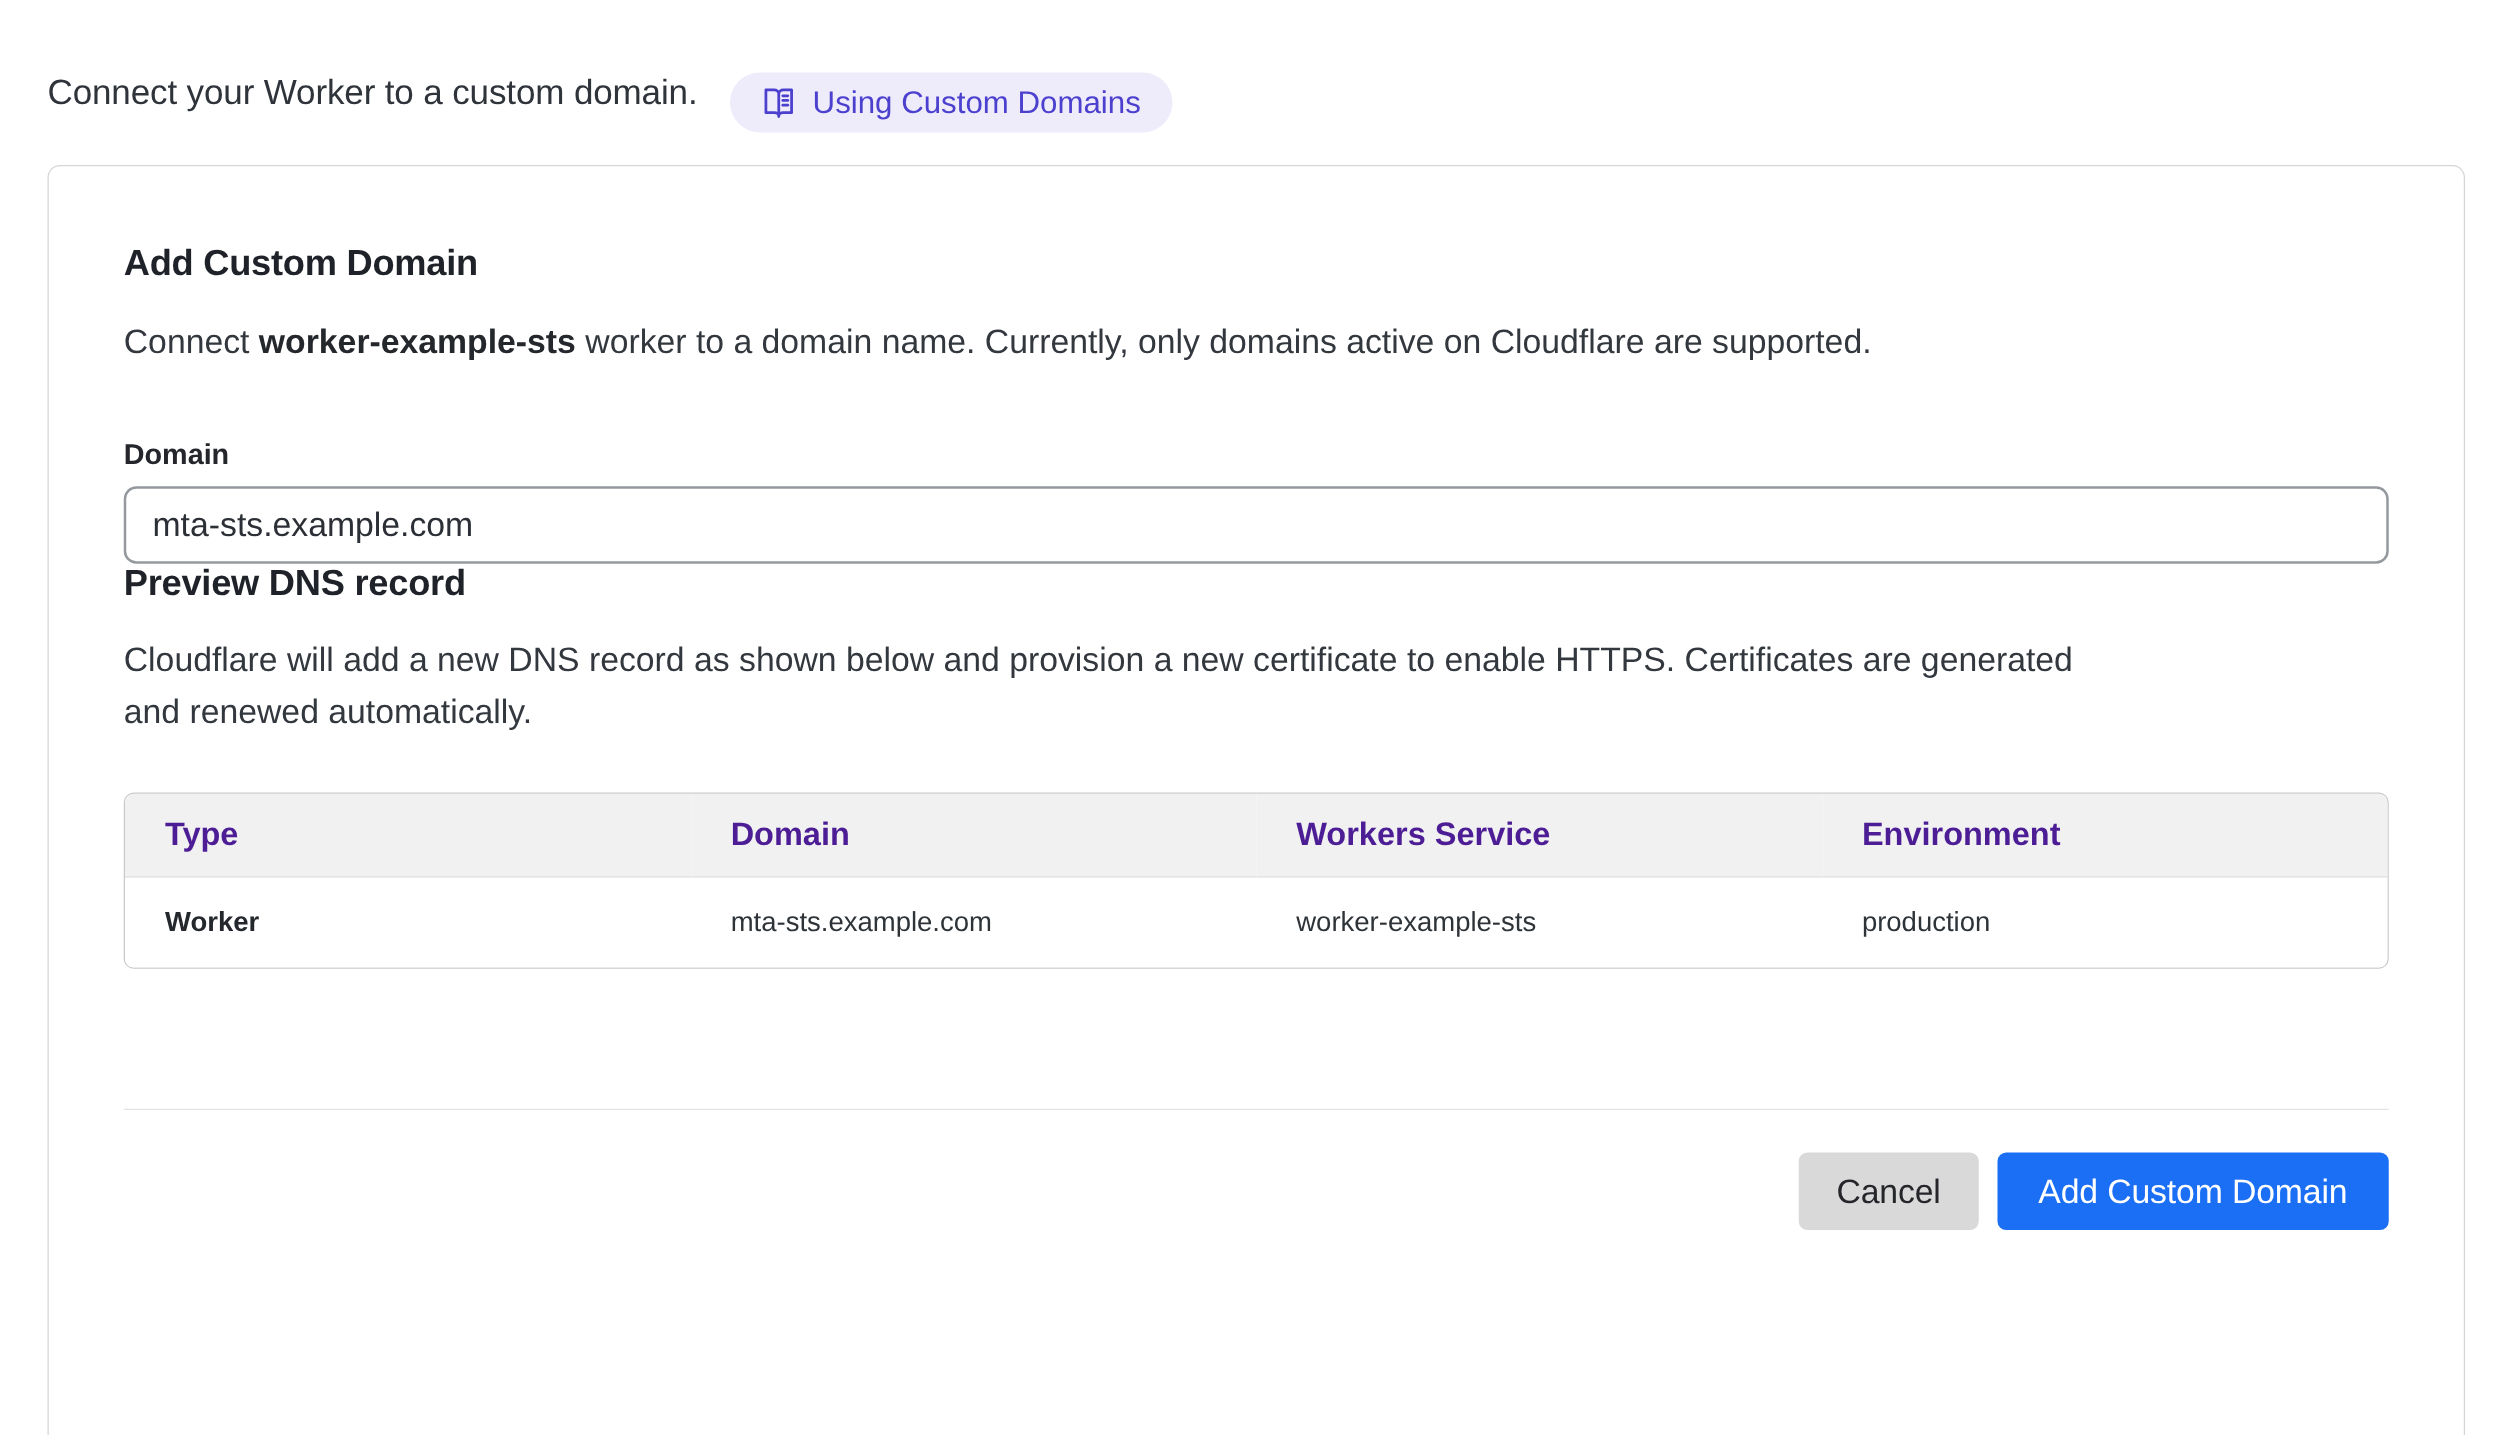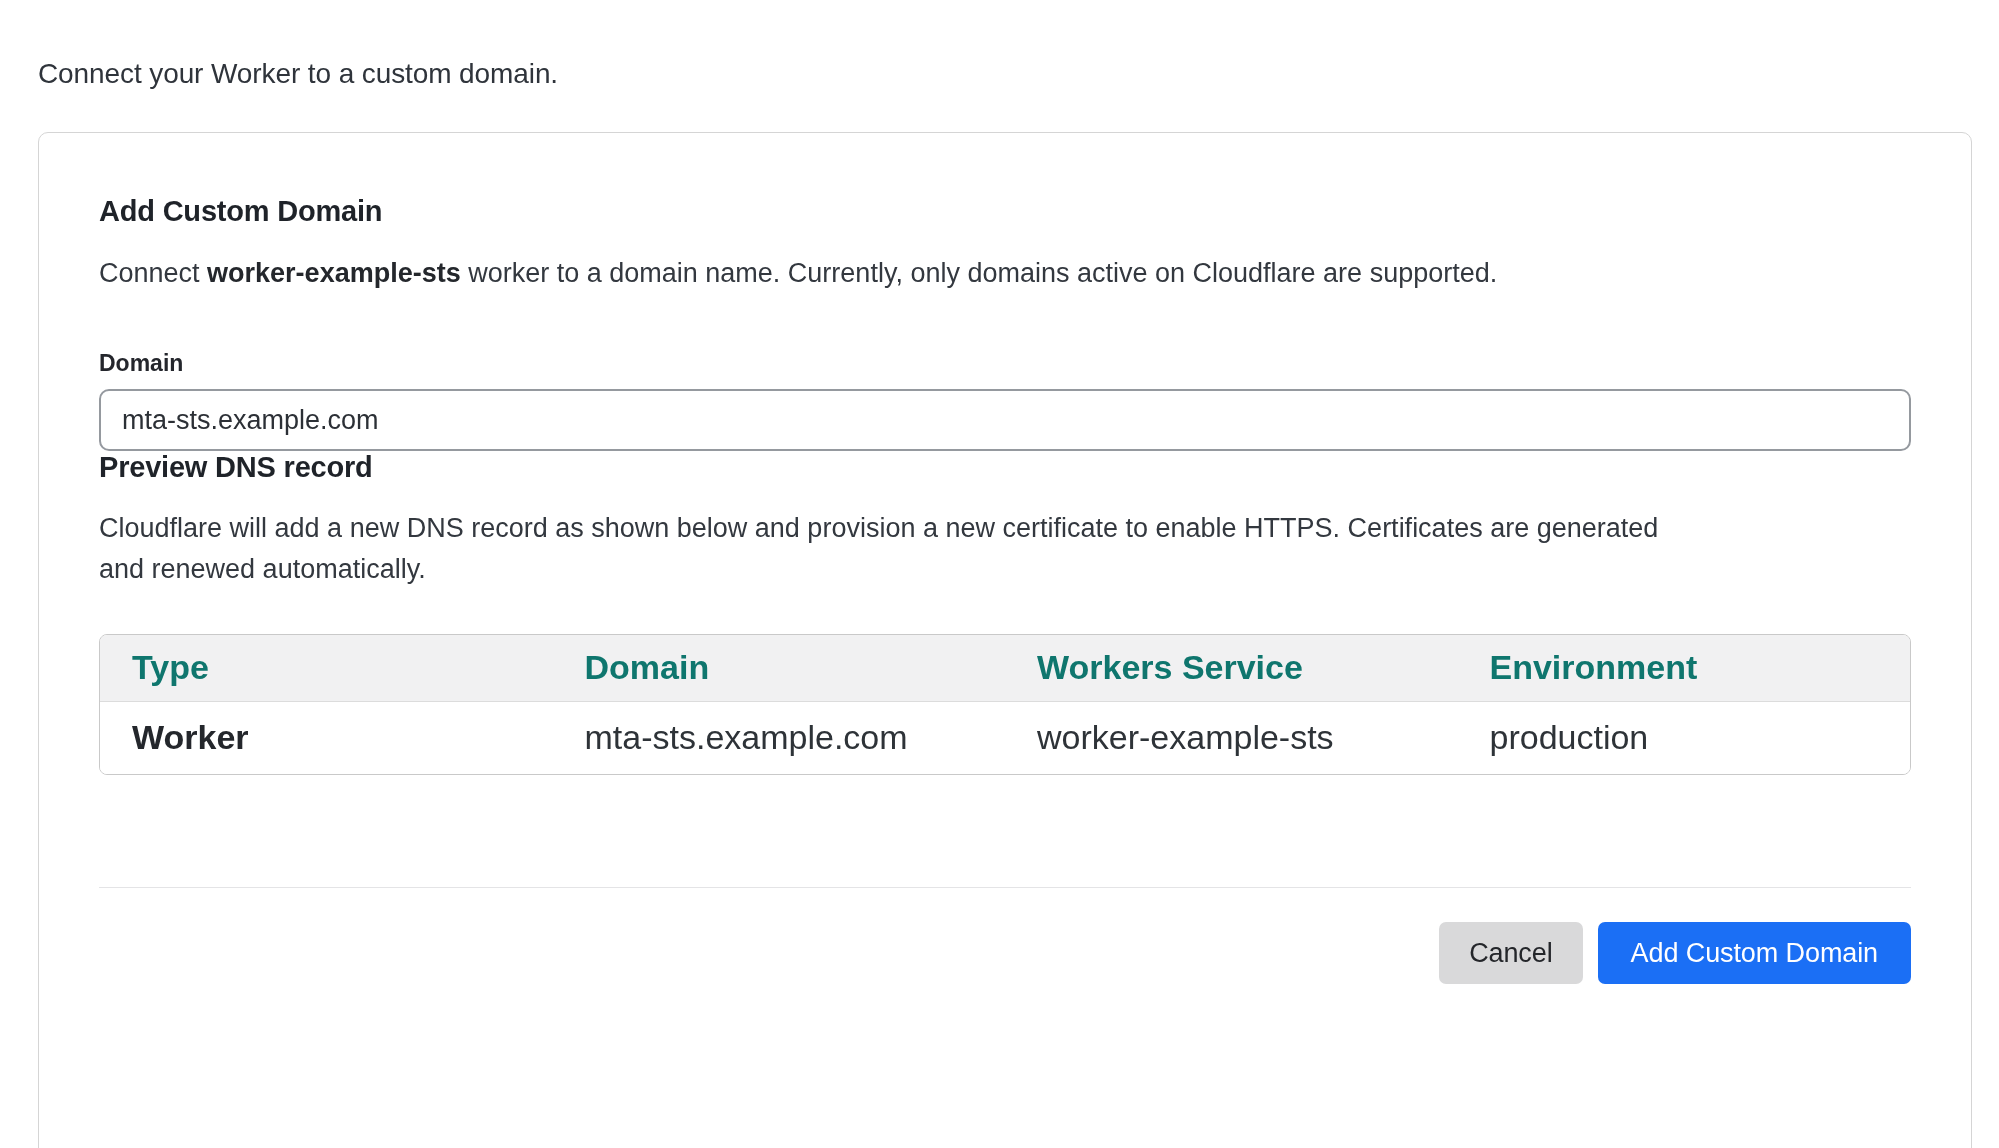--- a/index.html
+++ b/index.html
@@ -57,25 +57,25 @@
 
   
   .dns-table-wrap {
     margin-top: 44px;
     border: 1px solid #c9c9c9; border-radius: 8px;
     overflow: hidden;
   }
   table.dns-table { width: 100%; border-collapse: collapse; }
   .dns-table thead tr { background: #f1f1f2; height: 66px; }
   .dns-table th {
-    text-align: left; font-size: 34px; font-weight: 600; color: #0f766e;
+    text-align: left; font-size: 26px; font-weight: 600; color: #4c1d95;
     padding: 0 0 0 32px; width: 25%;
   }
   .dns-table tbody tr { background: #ffffff; height: 73px; border-top: 1px solid #dcdcdc; }
-  .dns-table td { font-size: 34px; color: #2e3338; padding: 0 0 0 32px; margin-top: 44px; }
+  .dns-table td { font-size: 22px; color: #2e3338; padding: 0 0 0 32px; margin-top: 44px; }
   .dns-table td.cell-type { font-weight: 700; color: #24272c; }
 
   
   .footer-divider { margin: 112px 0 0 0; border: none; border-top: 1px solid #e4e4e6; }
   .actions { margin-top: 34px; display: flex; justify-content: flex-end; gap: 15px; align-items: center; }
   .btn {
     height: 62px; border: none; border-radius: 7px;
     font-size: 27px; font-family: "Liberation Sans", "DejaVu Sans", sans-serif;
     cursor: pointer; letter-spacing: -0.1px;
   }
@@ -83,20 +83,29 @@
   .btn-primary { background: #1b6ff5; color: #ffffff; padding: 0 33px; }
 </style>
 </head>
 <body>
 
 <div class="page">
 
 
   <div class="subtitle-row">
     <span class="subtitle">Connect your Worker to a custom domain.</span>
+    <button class="docs-badge">
+      <svg class="book-icon" viewBox="0 0 24 24" fill="none" stroke="#4c40ce" stroke-width="1.9" stroke-linecap="round" stroke-linejoin="round">
+        <path d="M12 6.2 C12 4.5 10.5 3.4 8.8 3.4 H3.2 V19 H9 c1.7 0 3 1.1 3 2.6 c0 -1.5 1.3 -2.6 3 -2.6 h5.8 V3.4 H15.2 C13.5 3.4 12 4.5 12 6.2 V21"></path>
+        <line x1="14.8" y1="7.4" x2="18.2" y2="7.4"></line>
+        <line x1="14.8" y1="10.6" x2="18.2" y2="10.6"></line>
+        <line x1="14.8" y1="13.8" x2="18.2" y2="13.8"></line>
+      </svg>
+      <span class="label">Using Custom Domains</span>
+    </button>
   </div>
 
   <div class="card">
 
     <h2>Add Custom Domain</h2>
 
     <p class="intro"><span>Connect </span><span class="worker-name">worker-example-sts</span><span> worker to a domain name. Currently, only domains active on Cloudflare are supported.</span></p>
 
     <div class="field-label">Domain</div>
     <input class="domain-input" type="text" value="mta-sts.example.com" style="">

